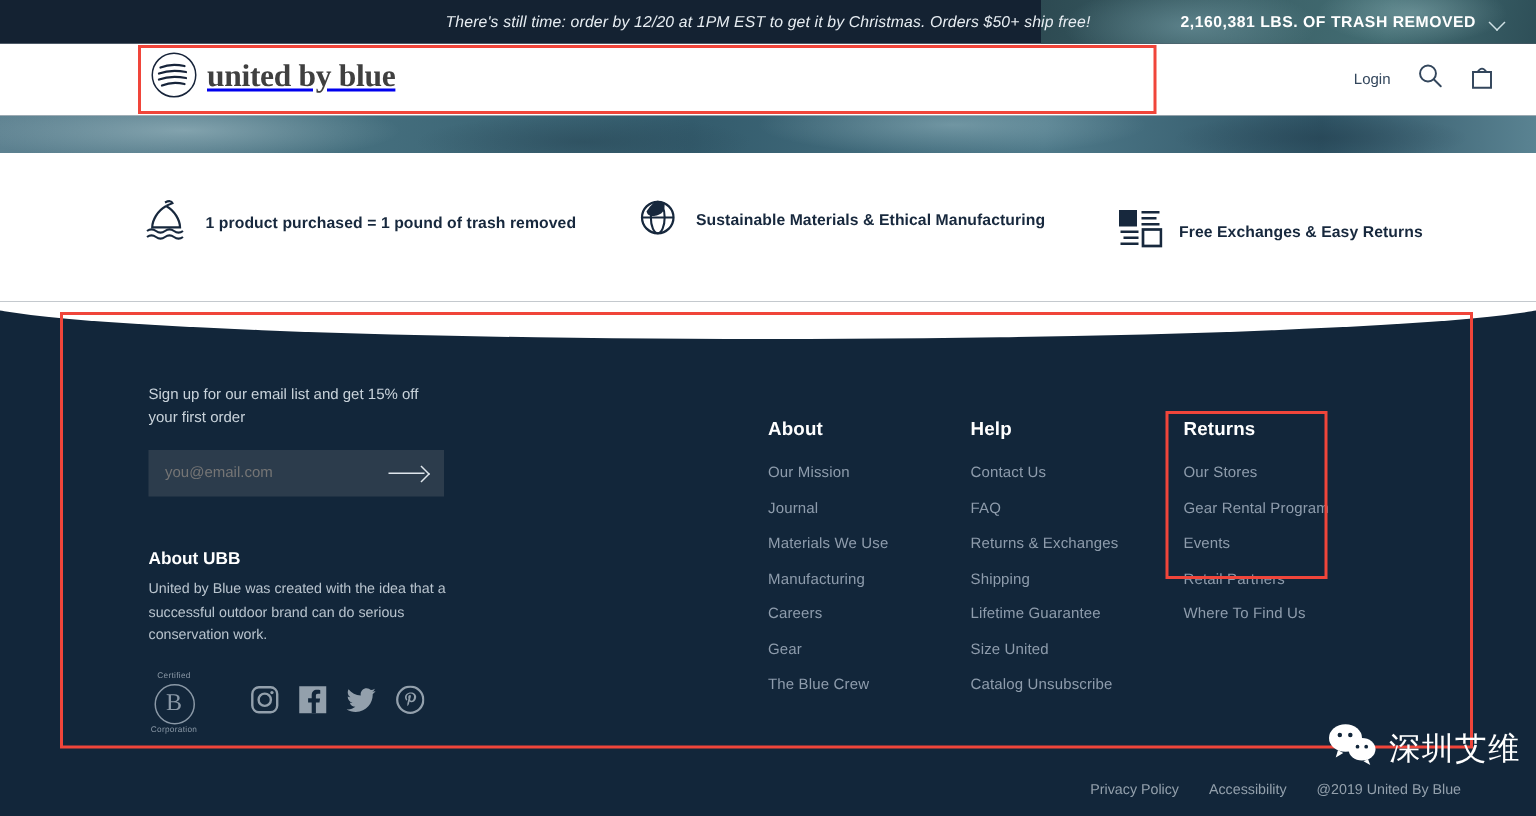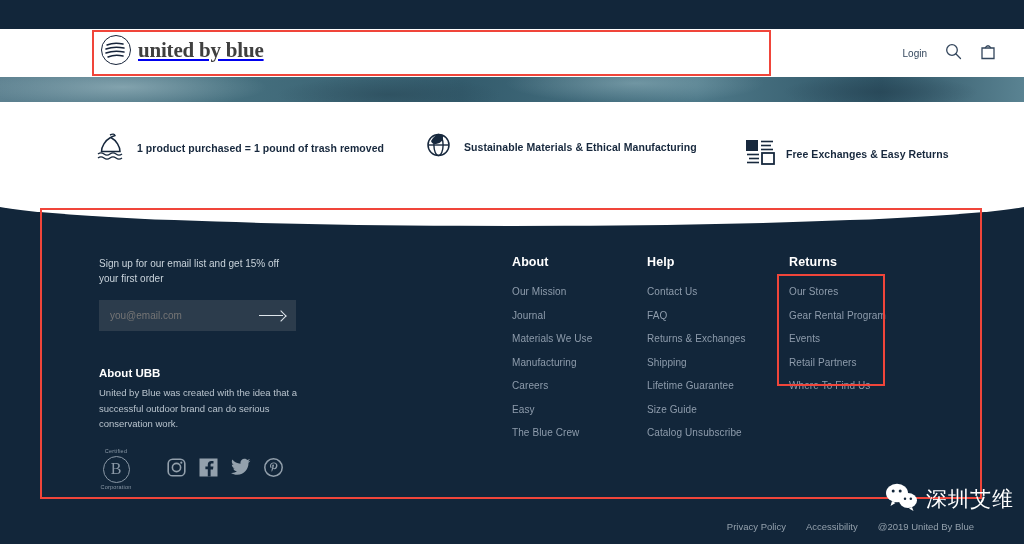--- a/index.html
+++ b/index.html
@@ -111,21 +111,21 @@
   .footer {
     position: absolute; top: 201px; left: 0; width: 1024px; height: 343px;
     background: #12263a; z-index: 2; overflow: hidden;
   }
   .footer-curve {
     position: absolute; top: -1px; left: -2%; width: 104%; height: 26px;
     background: #ffffff;
     border-bottom-left-radius: 50% 100%;
     border-bottom-right-radius: 50% 100%;
   }
-  .fcol { position: absolute; }
+  .fcol { position: absolute; margin-top: 24px; }
   .fhead {
     font-size: 12.5px; font-weight: bold; color: #ffffff;
     margin-bottom: 17px; letter-spacing: .1px;
   }
   .flink {
     display: block; font-size: 10px; color: #8e9cac;
     text-decoration: none; margin-bottom: 12.5px; letter-spacing: .1px;
   }
 
   .signup { position: absolute; left: 99px; top: 55px; width: 200px; }
@@ -203,20 +203,28 @@
   .wm-text {
     font-family: "DejaVu Sans", sans-serif;
     font-size: 21px; color: #ffffff; letter-spacing: 1px; text-align: right;
   }
 </style>
 </head>
 <body>
 
 <div class="page">
 
+  <div class="announce">
+    <div class="announce-img"></div>
+    <div class="announce-msg">There's still time: order by 12/20 at 1PM EST to get it by Christmas. Orders $50+ ship free!</div>
+    <div class="announce-counter">
+      <span class="txt">2,160,381 LBS. OF TRASH REMOVED</span>
+      <span class="chev"></span>
+    </div>
+  </div>
 
   <div class="header">
     <a class="logo-wrap" href="#">
       <span class="logo-mark">
         <svg width="27" height="27" viewBox="0 0 27 27">
           <path d="M5 9 q7 -3 16 -1" stroke="#17243a" stroke-width="1.5" fill="none" stroke-linecap="round"></path>
           <path d="M4 13 q8 -3 18 -1" stroke="#17243a" stroke-width="1.5" fill="none" stroke-linecap="round"></path>
           <path d="M4 17 q8 -3 18 -1" stroke="#17243a" stroke-width="1.5" fill="none" stroke-linecap="round"></path>
           <path d="M6 21 q7 -3 15 -1" stroke="#17243a" stroke-width="1.5" fill="none" stroke-linecap="round"></path>
         </svg>
@@ -302,32 +310,32 @@
       <div class="b">United by Blue was created with the idea that a successful outdoor brand can do serious conservation work.</div>
     </div>
 
     <div class="fcol" style="left:512px; top:54px;">
       <div class="fhead">About</div>
       <a class="flink" href="#">Our Mission</a>
       <a class="flink" href="#">Journal</a>
       <a class="flink" href="#">Materials We Use</a>
       <a class="flink" href="#">Manufacturing</a>
       <a class="flink" href="#">Careers</a>
-      <a class="flink" href="#">Easy</a>
+      <a class="flink" href="#">Gear</a>
       <a class="flink" href="#">The Blue Crew</a>
     </div>
 
     <div class="fcol" style="left:647px; top:54px;">
       <div class="fhead">Help</div>
       <a class="flink" href="#">Contact Us</a>
       <a class="flink" href="#">FAQ</a>
       <a class="flink" href="#">Returns &amp; Exchanges</a>
       <a class="flink" href="#">Shipping</a>
       <a class="flink" href="#">Lifetime Guarantee</a>
-      <a class="flink" href="#">Size Guide</a>
+      <a class="flink" href="#">Size United</a>
       <a class="flink" href="#">Catalog Unsubscribe</a>
     </div>
 
     <div class="fcol" style="left:789px; top:54px;">
       <div class="fhead">Returns</div>
       <a class="flink" href="#">Our Stores</a>
       <a class="flink" href="#">Gear Rental Program</a>
       <a class="flink" href="#">Events</a>
       <a class="flink" href="#">Retail Partners</a>
       <a class="flink" href="#">Where To Find Us</a>

